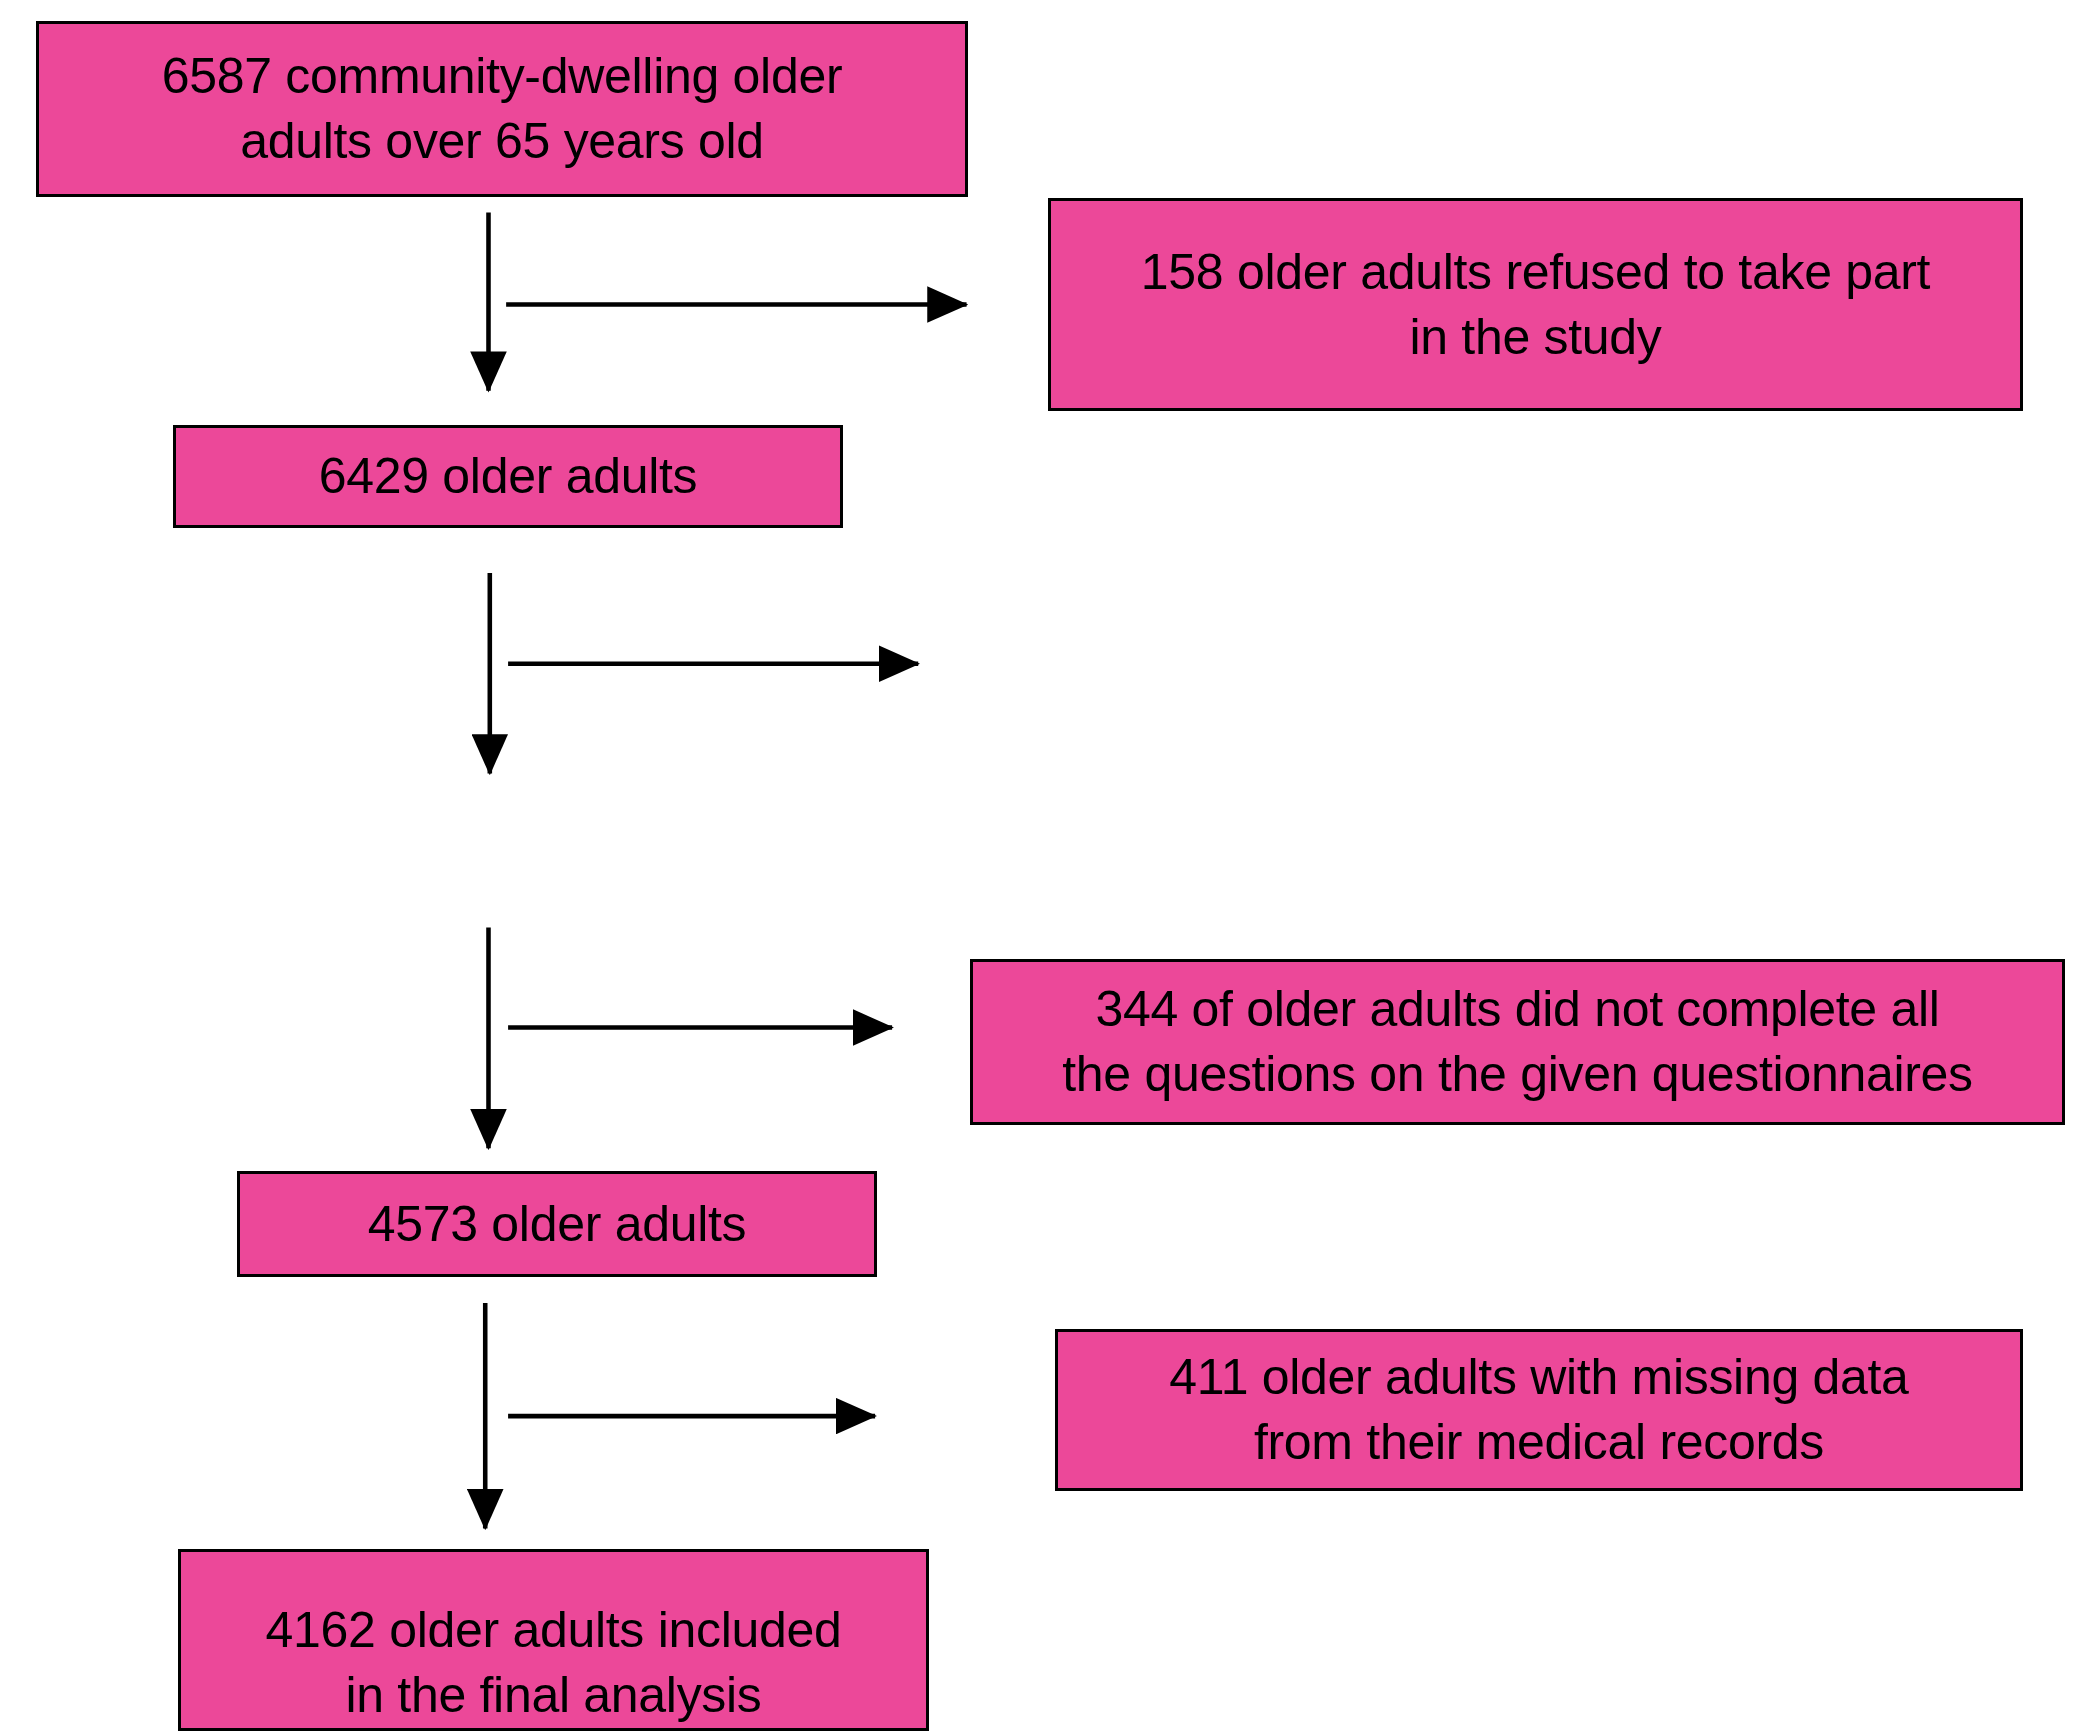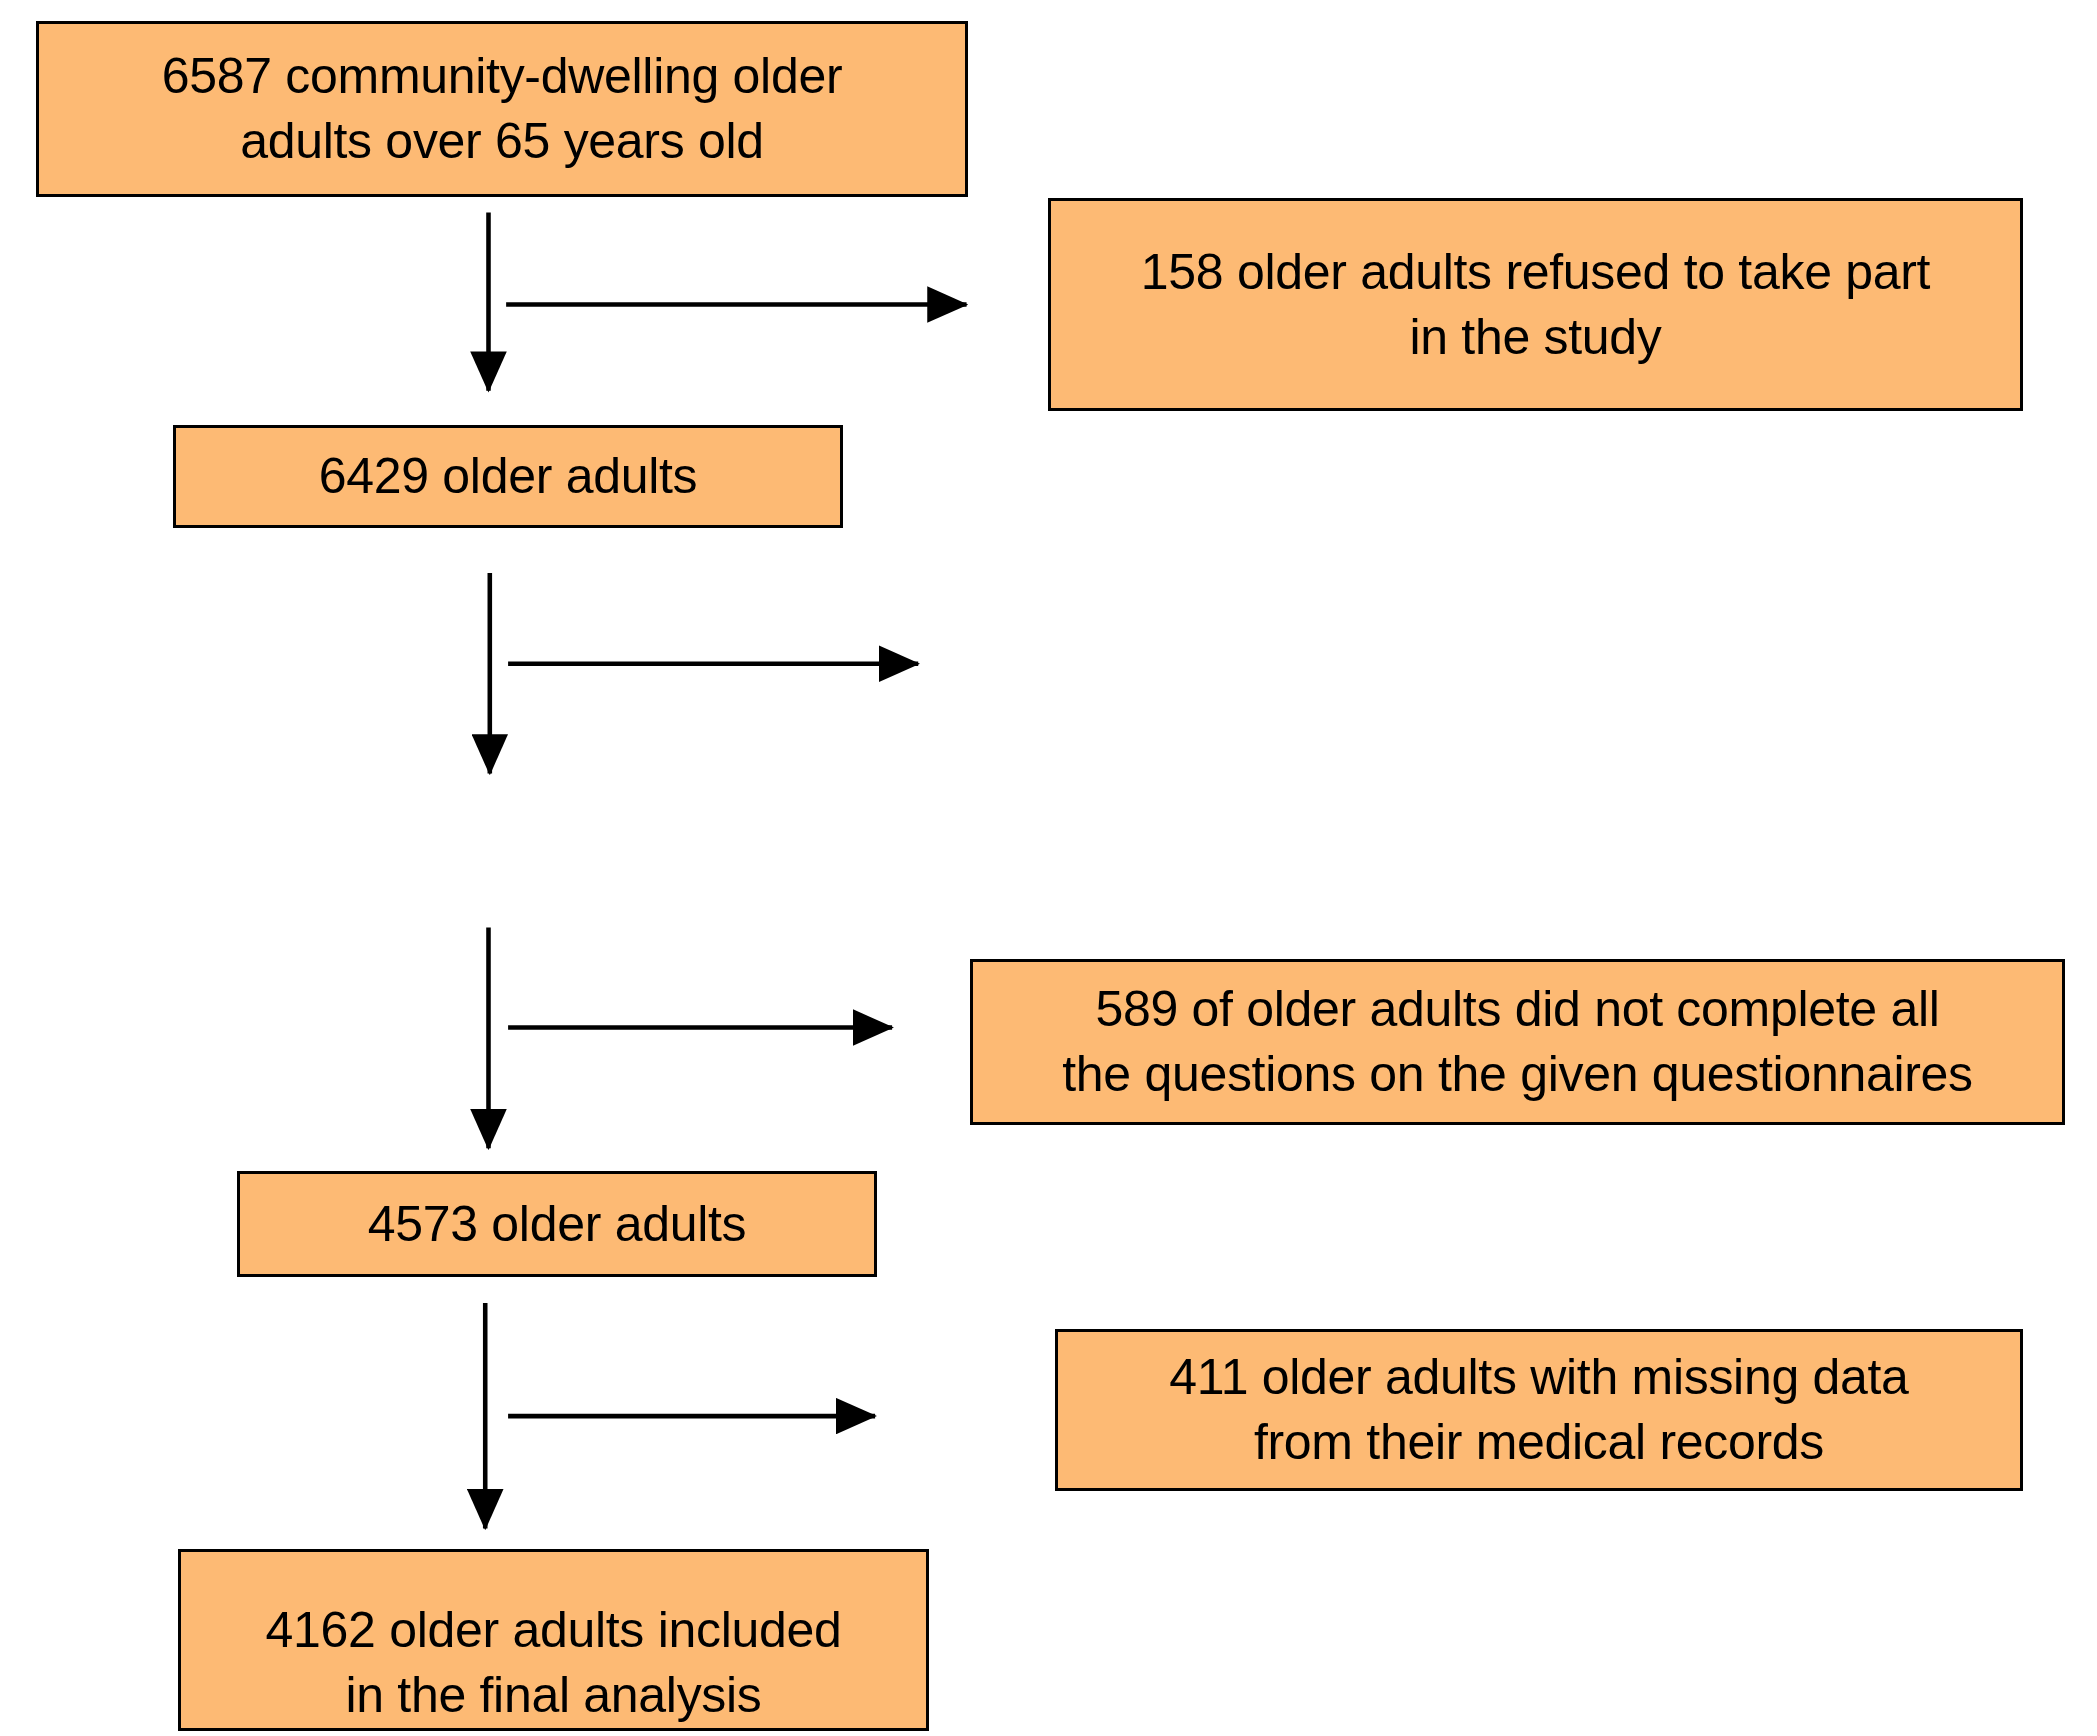--- a/index.html
+++ b/index.html
@@ -12,21 +12,21 @@
     width: 2097px;
     height: 1737px;
     background: #ffffff;
     overflow: hidden;
     font-family: "Liberation Sans", sans-serif;
   }
   .node {
     position: absolute;
     box-sizing: border-box;
     border: 3.9px solid #000000;
-    background: #fdba74;
+    background: #ec4899;
     display: flex;
     align-items: center;
     justify-content: center;
     text-align: center;
   }
   .node-label {
     font-family: "Liberation Sans", sans-serif;
     font-size: 50px;
     line-height: 1.30;
     color: #000000;
@@ -118,21 +118,21 @@
 in the final analysis</span>
   </div>
 
   <div class="node" id="node-excl-1">
     <span class="node-label">158 older adults refused to take part
 in the study</span>
   </div>
 
 
   <div class="node" id="node-excl-3">
-    <span class="node-label">589 of older adults did not complete all
+    <span class="node-label">344 of older adults did not complete all
 the questions on the given questionnaires</span>
   </div>
 
   <div class="node" id="node-excl-4">
     <span class="node-label">411 older adults with missing data
 from their medical records</span>
   </div>
 
 </div>
 

